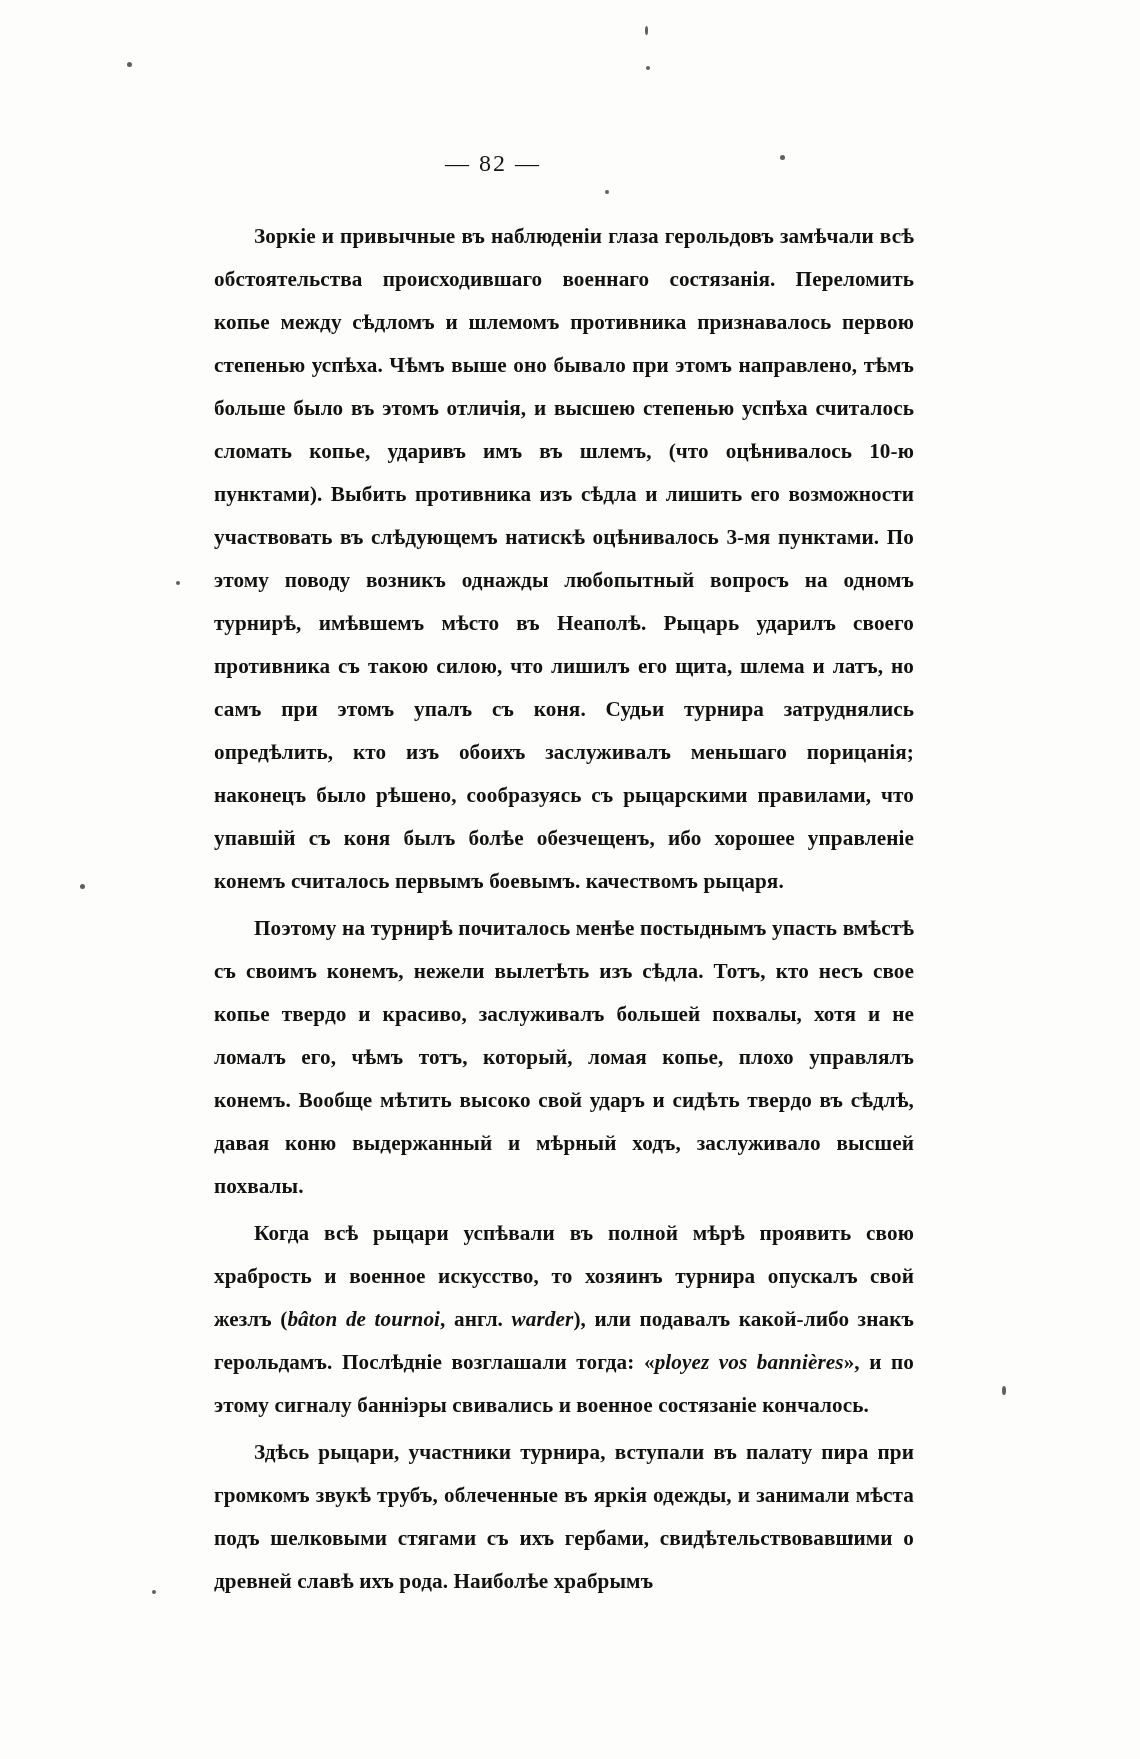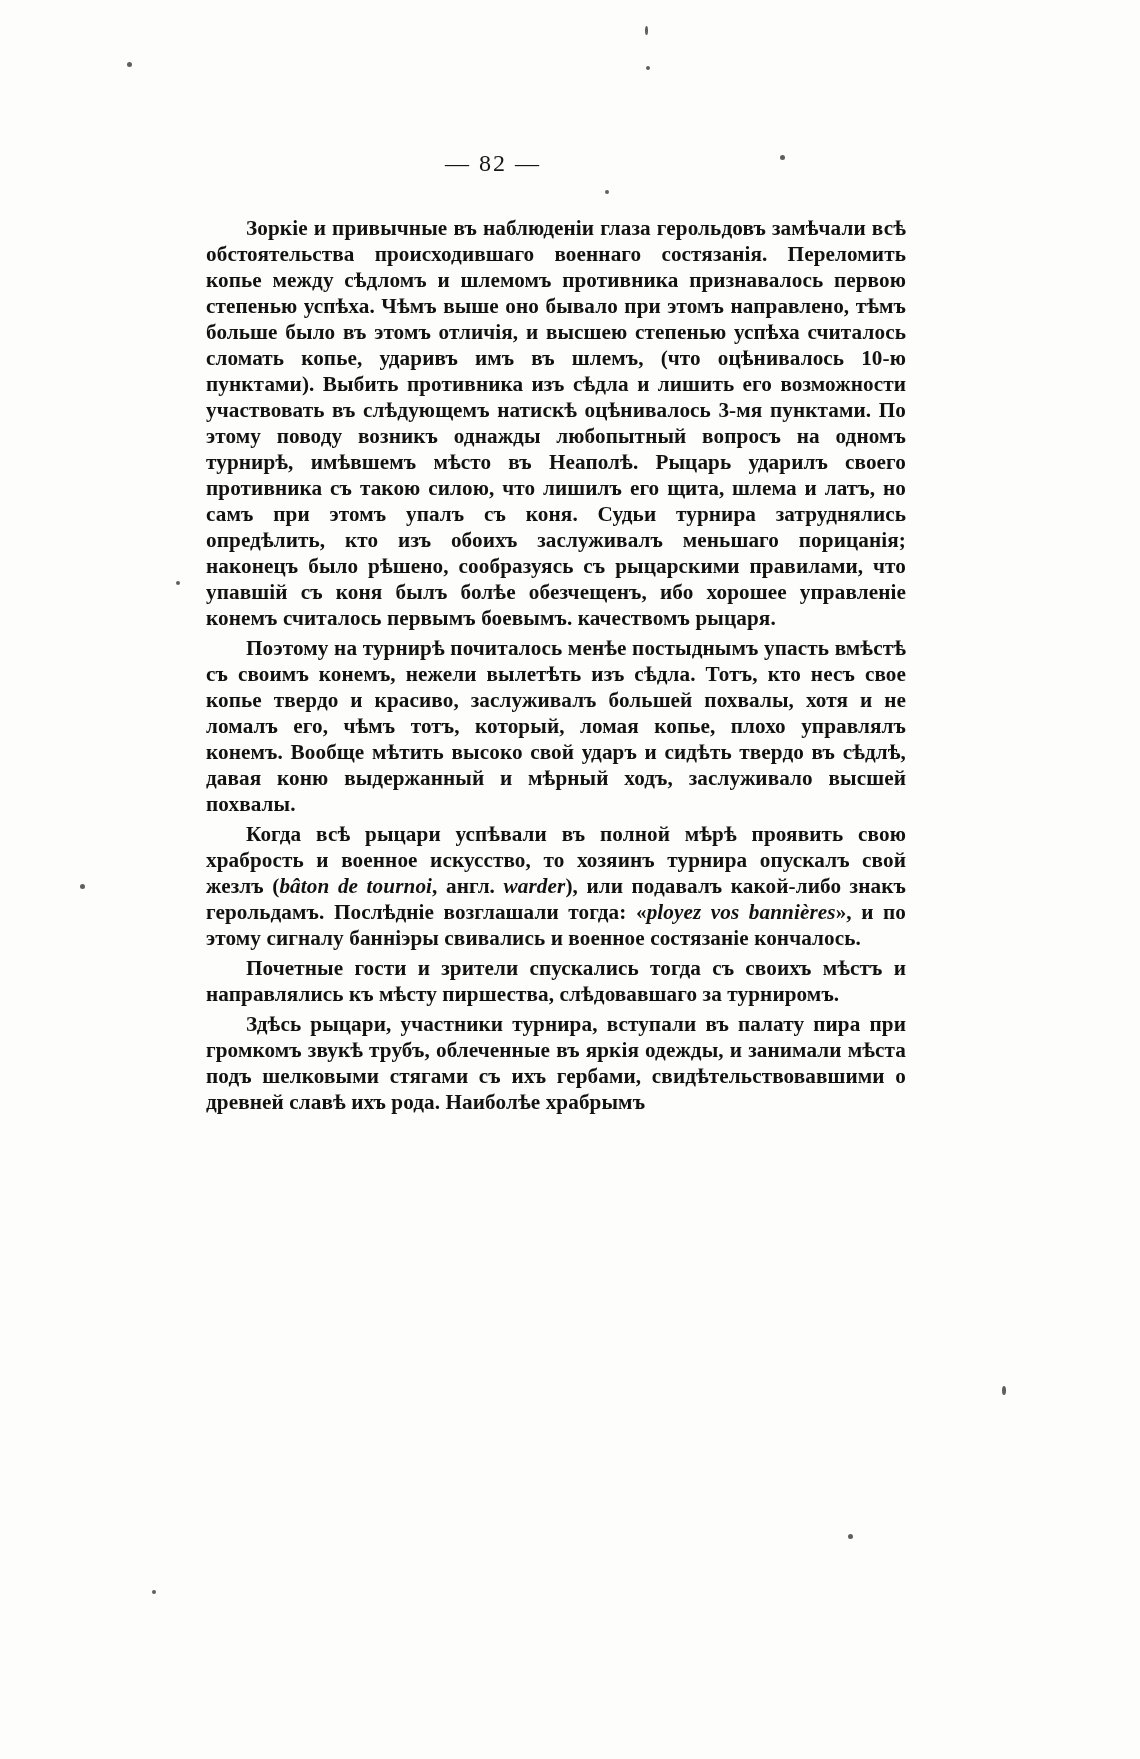--- a/index.html
+++ b/index.html
@@ -36,25 +36,25 @@
     width: 986px;
     text-align: center;
     font-family: "Liberation Serif", serif;
     font-size: 24px;
     letter-spacing: 2px;
     color: #161616;
   }
   .body-text {
     position: absolute;
     top: 215px;
-    left: 206px;
+    left: 214px;
     width: 700px;
     font-family: "Liberation Serif", serif;
     font-size: 21.2px;
-    line-height: 26px;
+    line-height: 43px;
     color: #121212;
     text-align: justify;
     text-justify: inter-word;
     font-weight: 600;
     letter-spacing: 0.1px;
   }
   .body-text p {
     margin: 0;
     text-indent: 40px;
   }
@@ -87,17 +87,16 @@
   <div class="speck" style="left:152px; top:1590px; width:4px; height:4px;"></div>
 
   <div class="page-number">— 82 —</div>
 
   <div class="body-text">
     <p>Зоркіе и привычные въ наблюденіи глаза герольдовъ замѣчали всѣ обстоятельства происходившаго военнаго состязанія. Переломить копье между сѣдломъ и шлемомъ противника признавалось первою степенью успѣха. Чѣмъ выше оно бывало при этомъ направлено, тѣмъ больше было въ этомъ отличія, и высшею степенью успѣха считалось сломать копье, ударивъ имъ въ шлемъ, (что оцѣнивалось 10-ю пунктами). Выбить противника изъ сѣдла и лишить его возможности участвовать въ слѣдующемъ натискѣ оцѣнивалось 3-мя пунктами. По этому поводу возникъ однажды любопытный вопросъ на одномъ турнирѣ, имѣвшемъ мѣсто въ Неаполѣ. Рыцарь ударилъ своего противника съ такою силою, что лишилъ его щита, шлема и латъ, но самъ при этомъ упалъ съ коня. Судьи турнира затруднялись опредѣлить, кто изъ обоихъ заслуживалъ меньшаго порицанія; наконецъ было рѣшено, сообразуясь съ рыцарскими правилами, что упавшій съ коня былъ болѣе обезчещенъ, ибо хорошее управленіе конемъ считалось первымъ боевымъ. качествомъ рыцаря.</p>
     <p>Поэтому на турнирѣ почиталось менѣе постыднымъ упасть вмѣстѣ съ своимъ конемъ, нежели вылетѣть изъ сѣдла. Тотъ, кто несъ свое копье твердо и красиво, заслуживалъ большей похвалы, хотя и не ломалъ его, чѣмъ тотъ, который, ломая копье, плохо управлялъ конемъ. Вообще мѣтить высоко свой ударъ и сидѣть твердо въ сѣдлѣ, давая коню выдержанный и мѣрный ходъ, заслуживало высшей похвалы.</p>
     <p>
       <span>Когда всѣ рыцари успѣвали въ полной мѣрѣ проявить свою храбрость и военное искусство, то хозяинъ турнира опускалъ свой жезлъ (</span><span class="it">bâton de tournoi</span><span>, англ. </span><span class="it">warder</span><span>), или подавалъ какой-либо знакъ герольдамъ. Послѣдніе возглашали тогда: «</span><span class="it">ployez vos bannières</span><span>», и по этому сигналу банніэры свивались и военное состязаніе кончалось.</span>
     </p>
-    <p>Почетные гости и зрители спускались тогда съ своихъ мѣстъ и направлялись къ мѣсту пиршества, слѣдовавшаго за турниромъ.</p>
     <p>Здѣсь рыцари, участники турнира, вступали въ палату пира при громкомъ звукѣ трубъ, облеченные въ яркія одежды, и занимали мѣста подъ шелковыми стягами съ ихъ гербами, свидѣтельствовавшими о древней славѣ ихъ рода. Наиболѣе храбрымъ</p>
   </div>
 
 </div>
 
 </body></html>

